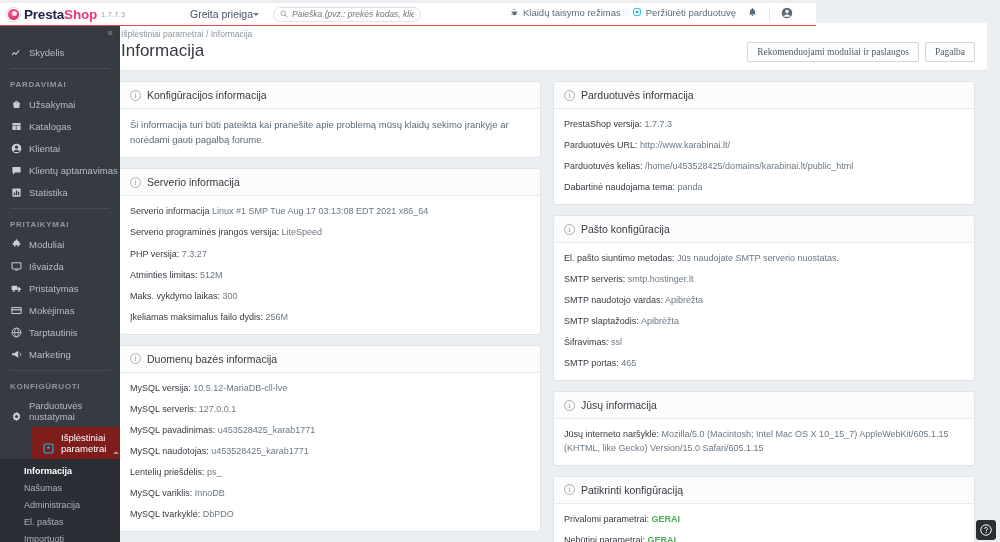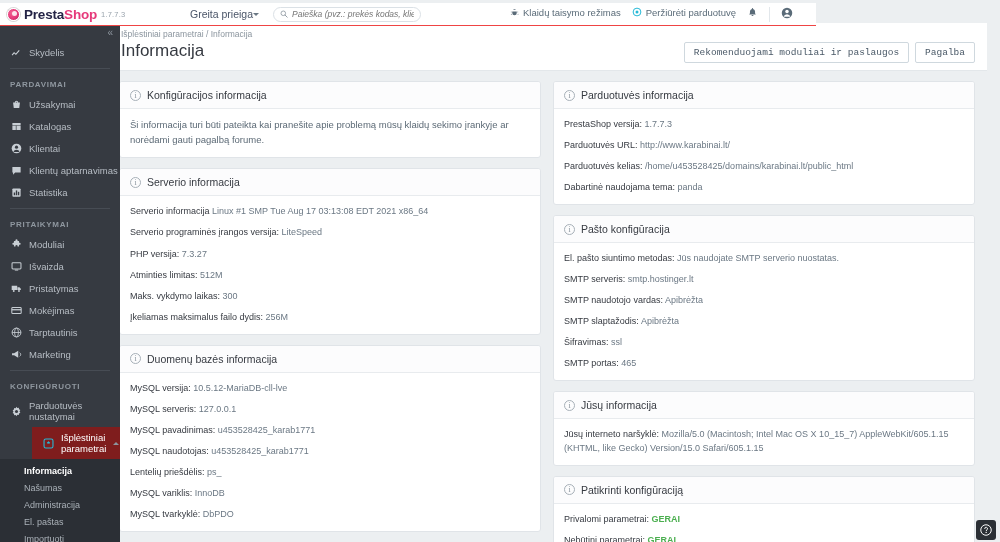--- a/index.html
+++ b/index.html
@@ -59,21 +59,21 @@
   .tb-sep { width: 1px; height: 15px; background: #e2e7eb; }
 
   
   .sidebar {
     position: absolute; top: 23px; left: 0; width: 120px; height: 519px;
     background: #363a41; overflow: hidden; z-index: 20;
   }
   .collapse-row { height: 18px; display: flex; justify-content: flex-end; align-items: center; padding-right: 8px; }
   .collapse-btn { color: #8d959e; font-size: 10px; cursor: pointer; letter-spacing: -1px; }
   .nav-item {
-    display: flex; align-items: center; gap: 7px;
+    display: flex; align-items: flex-end; gap: 7px;
     padding: 5px 0 5px 10px; font-size: 9.5px; color: #b7bdc4; cursor: pointer;
   }
   .nav-item .ico { width: 12px; height: 12px; flex: 0 0 12px; display: flex; align-items: center; justify-content: center; color: #c8ced4; }
   .nav-item .ico svg { width: 11px; height: 11px; fill: currentColor; }
   .nav-item.active { background: #7f1d1d; color: #fff; margin-left: 32px; }
   .nav-item.active .ico { color: #25b9d7; }
   .nav-sep { height: 1px; background: #474c54; margin: 5px 10px; }
   .nav-head {
     font-size: 8px; font-weight: 700; color: #8f979f; letter-spacing: .7px;
     padding: 6px 0 4px 10px;
@@ -89,21 +89,21 @@
 
   
   .main { position: absolute; top: 23px; left: 107px; width: 880px; height: 519px; background: #eceff1; overflow: hidden; }
   .page-head { background: #fff; padding: 6px 14px 9px 14px; border-bottom: 1px solid #e3e7ea; position: relative; }
   .breadcrumb { font-size: 8.5px; color: #8b959e; }
   .page-title { font-size: 17px; color: #363a41; font-weight: 400; margin-top: 2px; }
   .head-btns { position: absolute; right: 12px; top: 19px; display: flex; gap: 6px; }
   .hbtn {
     background: #fff; border: 1px solid #cfd8de; border-radius: 2px;
     font-size: 9.5px; color: #4a5967; padding: 4px 9px; cursor: pointer;
-    font-family: Liberation Mono, monospace; white-space: nowrap;
+    font-family: Liberation Serif, serif; white-space: nowrap;
   }
 
   .cols { display: flex; gap: 12px; padding: 10px 12px; align-items: flex-start; }
   .col { flex: 1; display: flex; flex-direction: column; gap: 10px; min-width: 0; }
 
   .panel { background: #fff; border: 1px solid #e0e4e8; border-radius: 3px; overflow: hidden; }
   .panel-head {
     display: flex; align-items: center; gap: 6px;
     padding: 7px 10px; font-size: 10.5px; color: #363a41;
     border-bottom: 1px solid #e8ebee; background: #fcfcfd;

